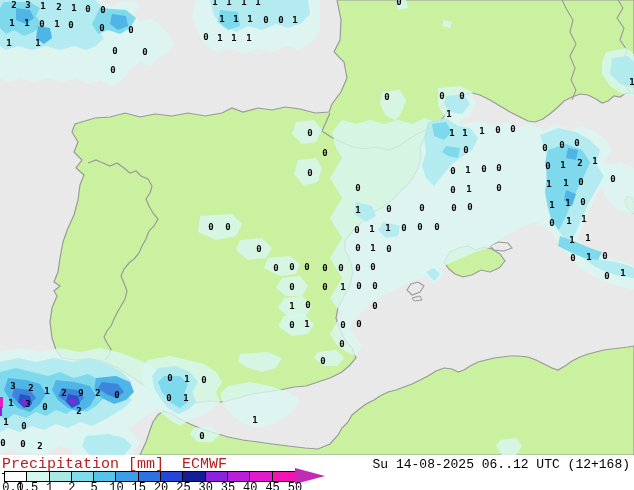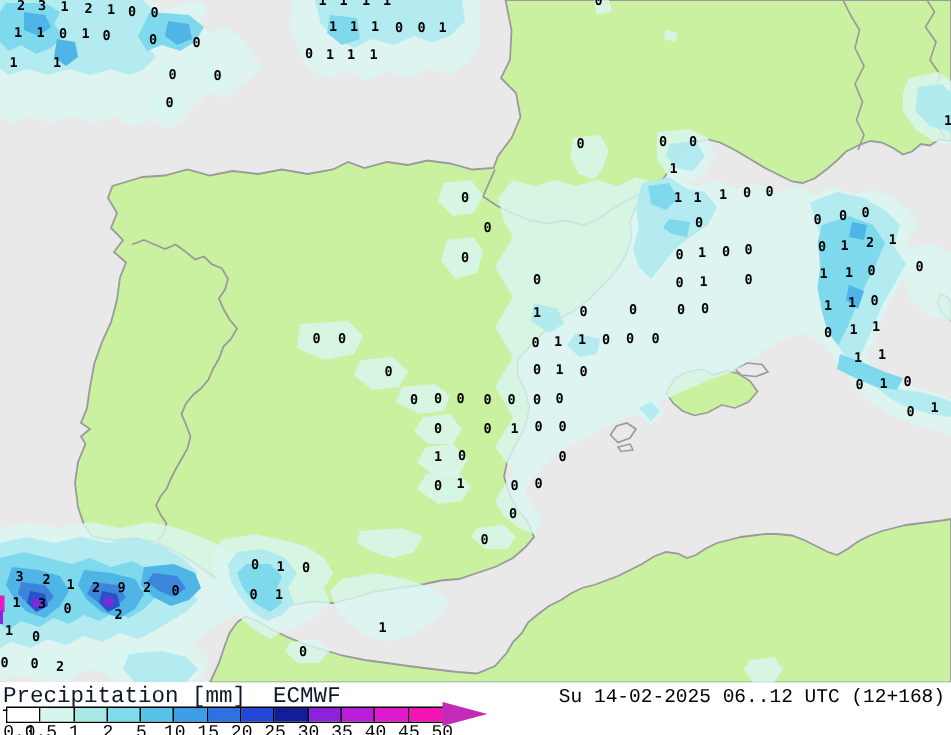--- a/index.html
+++ b/index.html
@@ -5,21 +5,21 @@
   html,body{margin:0;padding:0;background:#fff;}
   #stage{position:relative;width:634px;height:490px;overflow:hidden;background:#fff;
          font-family:"DejaVu Sans Mono", monospace;}
   #map{position:absolute;left:0;top:0;width:634px;height:455px;}
   #map svg{display:block;}
   #labels-layer{position:absolute;left:0;top:0;width:634px;height:455px;pointer-events:none;}
   .plabel{position:absolute;transform:translate(-50%,-50%);font:bold 9px "DejaVu Sans Mono",monospace;
           color:#000;line-height:1;}
   
   #bottombar{position:absolute;left:0;top:455px;width:634px;height:35px;background:#fff;}
-  #prod-title{position:absolute;left:2px;top:1px;font:15px "Liberation Mono",monospace;color:#0f172a;white-space:pre;}
+  #prod-title{position:absolute;left:2px;top:1px;font:15px "Liberation Mono",monospace;color:#b91c1c;white-space:pre;}
   #prod-title .u{border-bottom:1px solid #000;}
   #legend-wrap{position:absolute;left:4px;top:16px;height:11px;}
   #legend-bar{display:flex;height:9px;border:1px solid #000;width:290px;}
   #legend-bar .seg{width:22.3px;height:9px;border-right:1px solid #000;box-sizing:border-box;}
   #legend-bar .seg:last-child{border-right:none;}
   #legend-arrow{position:absolute;left:291px;top:-3px;width:0;height:0;
                 border-top:8px solid transparent;border-bottom:8px solid transparent;
                 border-left:30px solid #c32ab5;}
   #legend-ticks{position:absolute;left:4px;top:26px;width:320px;height:10px;}
   #legend-ticks span{position:absolute;transform:translateX(-50%);font:12px "Liberation Mono",monospace;color:#000;}
@@ -334,16 +334,16 @@
         <span style="left: 134.8px;">15</span>
         <span style="left: 157.1px;">20</span>
         <span style="left: 179.4px;">25</span>
         <span style="left: 201.7px;">30</span>
         <span style="left: 224px;">35</span>
         <span style="left: 246.3px;">40</span>
         <span style="left: 268.6px;">45</span>
         <span style="left: 290.9px;">50</span>
       </div>
 
-    <div id="datetime">Su 14-02-2025 06..12 UTC (12+168)</div>
+    <div id="datetime">Su 14-08-2025 06..12 UTC (12+168)</div>
   </div>
 
 </div>
 
 </body></html>

